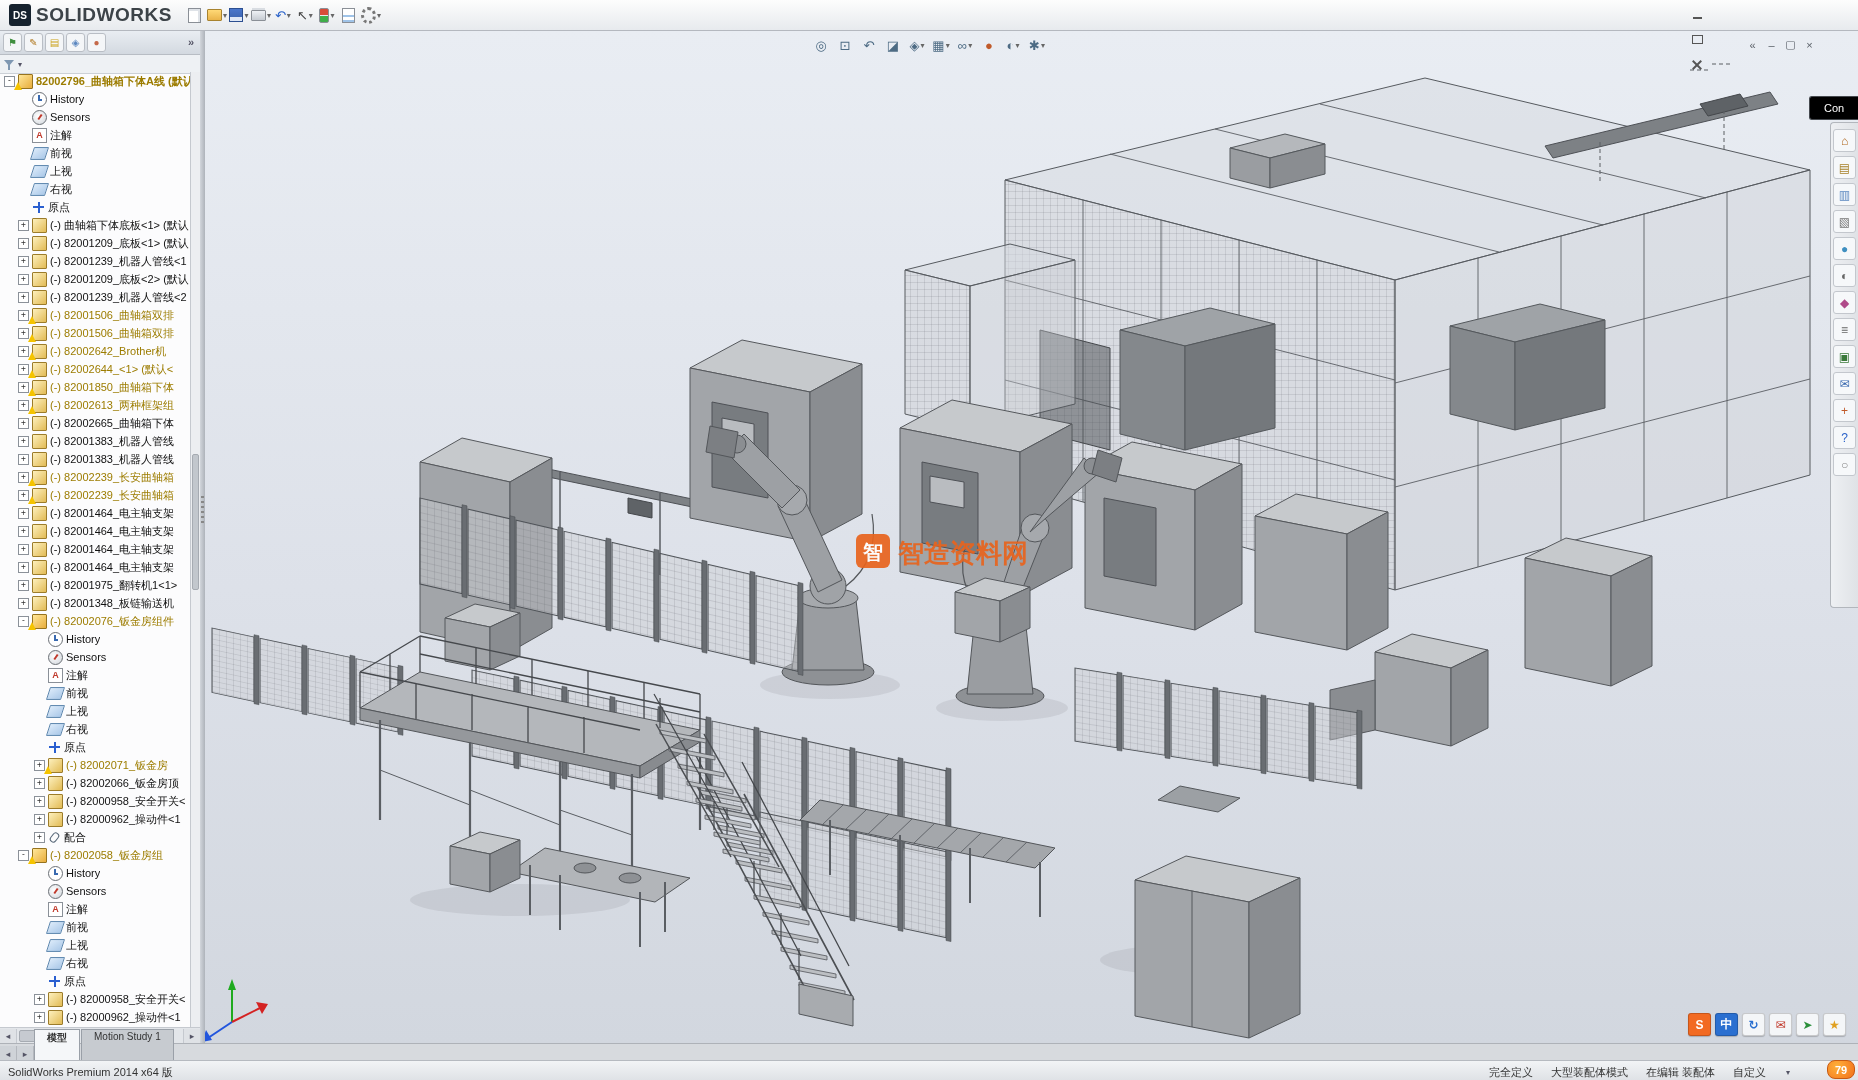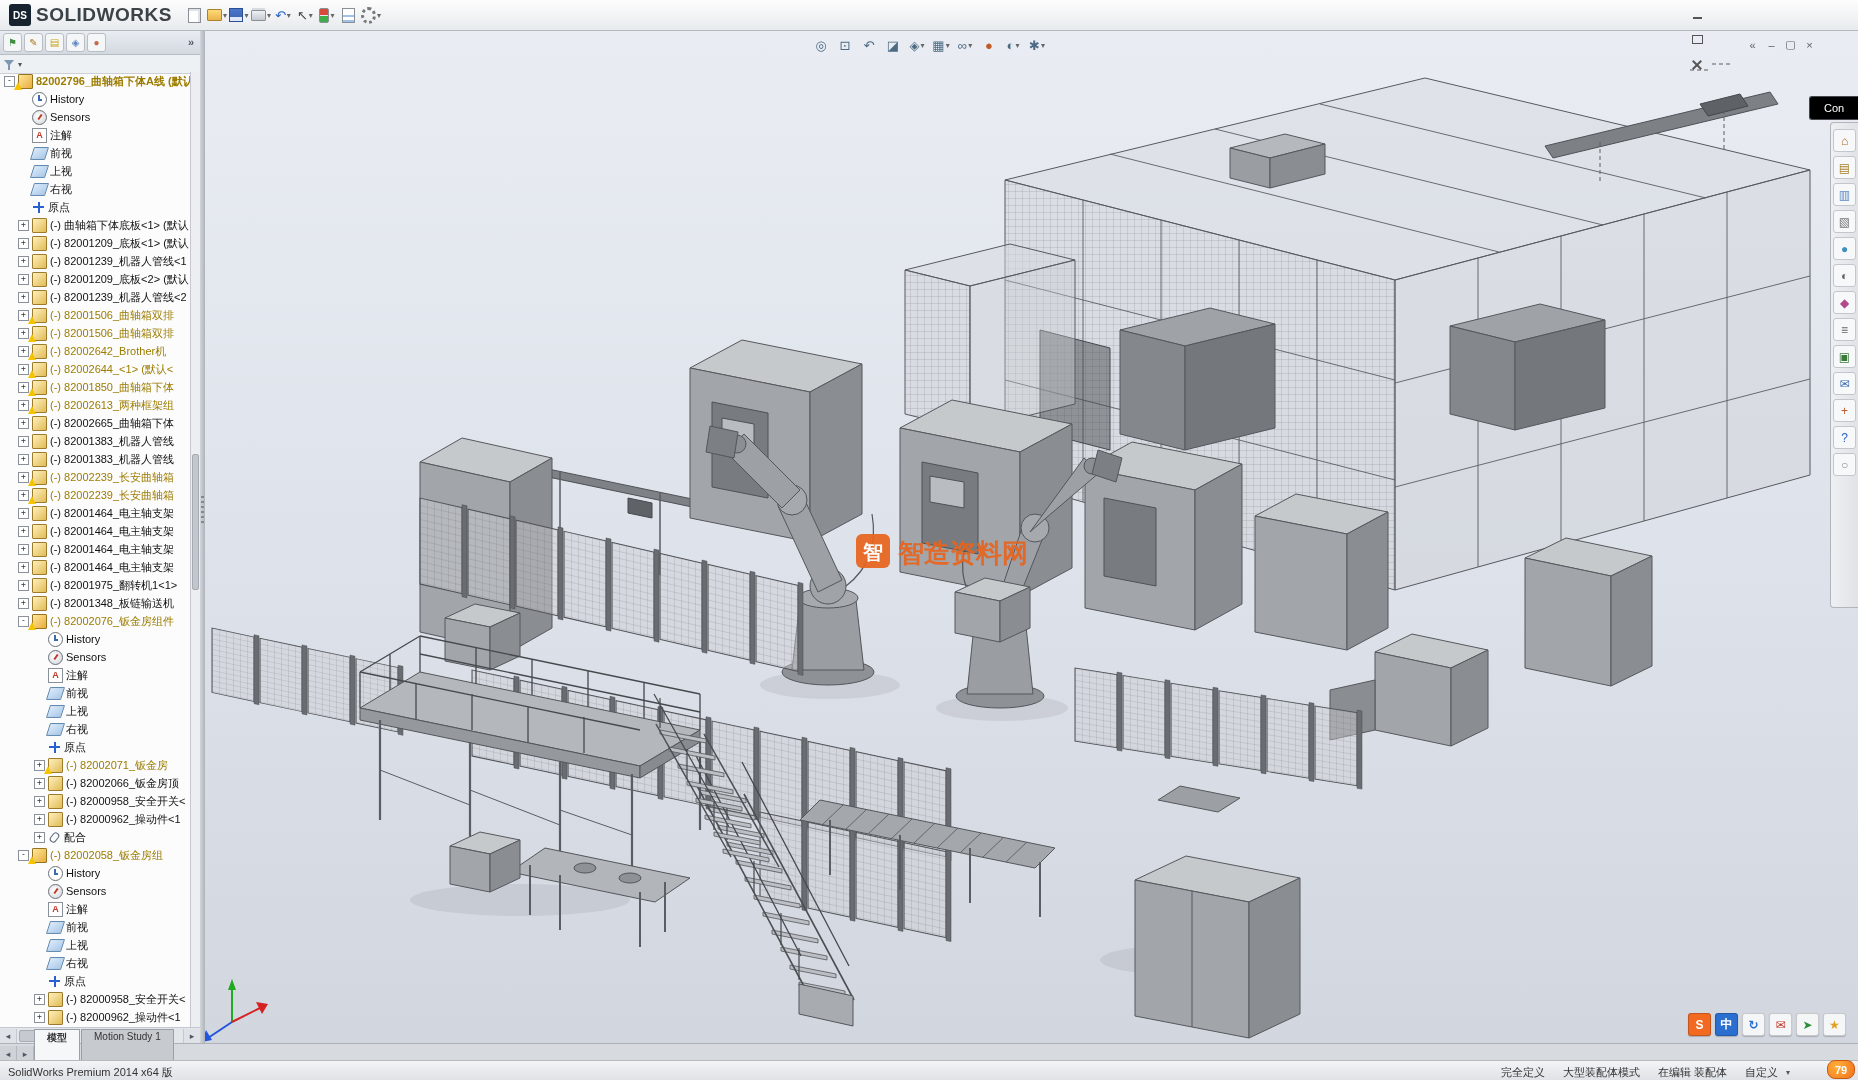--- a/index.html
+++ b/index.html
@@ -119,21 +119,21 @@
   
   .tabsrow{position:absolute;left:0;right:0;bottom:19px;height:17px;background:#d7dade;border-top:1px solid #aeb2b8;
     display:flex;align-items:flex-end;z-index:30;}
   .tnav{width:16px;height:15px;display:flex;align-items:center;justify-content:center;font-size:9px;color:#556;
     background:#cfd3d8;border-right:1px solid #b4b8be;}
   .tab{padding:1px 12px 16px;font-size:10px;color:#333;background:#c7cbd0;border:1px solid #9aa0a8;border-bottom:none;margin-right:1px;height:14px;}
   .tab.active{background:#f5f7f9;font-weight:bold;}
   .statusbar{position:absolute;left:0;right:0;bottom:0;height:19px;background:linear-gradient(#f2f4f6,#dfe2e6);
     border-top:1px solid #b6bac0;display:flex;align-items:flex-end;font-size:11px;color:#333;padding:0 8px;z-index:30;}
   .sb-right{margin-left:auto;display:flex;align-items:center;gap:18px;padding-right:60px;}
-  .sb-custom{display:flex;align-items:center;gap:8px;}
+  .sb-custom{display:flex;align-items:center;gap:20px;}
   .sb-custom .fcaret{font-size:8px;}
   .badge{position:absolute;right:3px;bottom:1px;width:26px;height:17px;border-radius:8px;
     background:radial-gradient(circle at 35% 30%,#ffb03a,#f2711c);color:#fff;font-size:11px;font-weight:bold;
     display:flex;align-items:center;justify-content:center;border:1px solid #c75a12;z-index:35;}
 </style>
 </head>
 <body>
 
 <div class="app">
 

